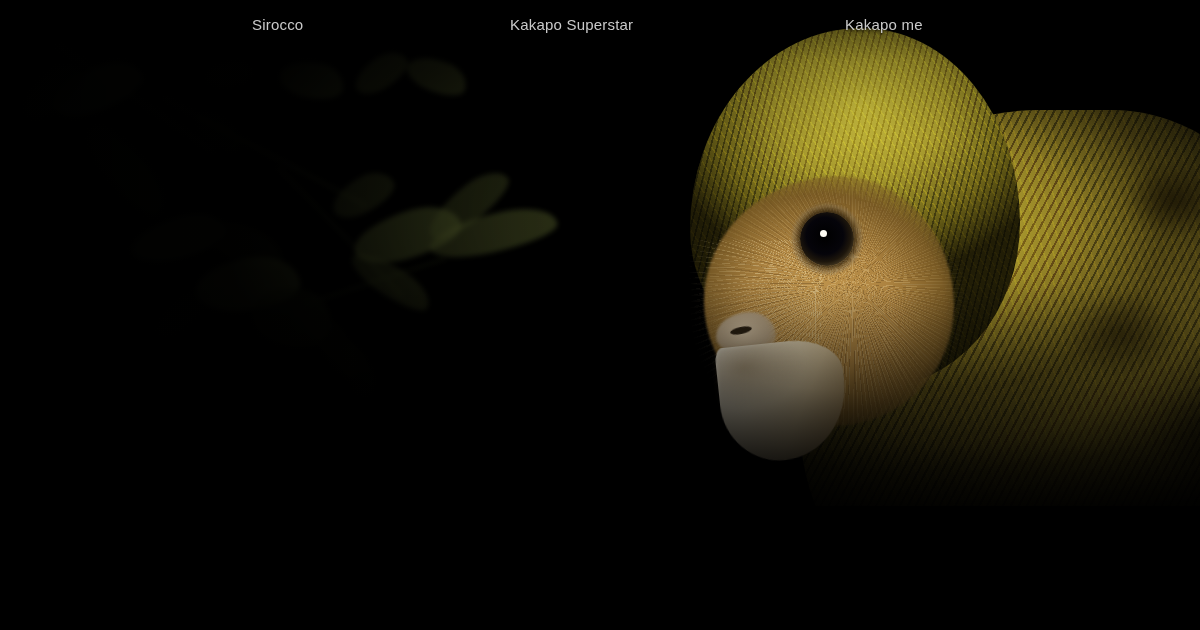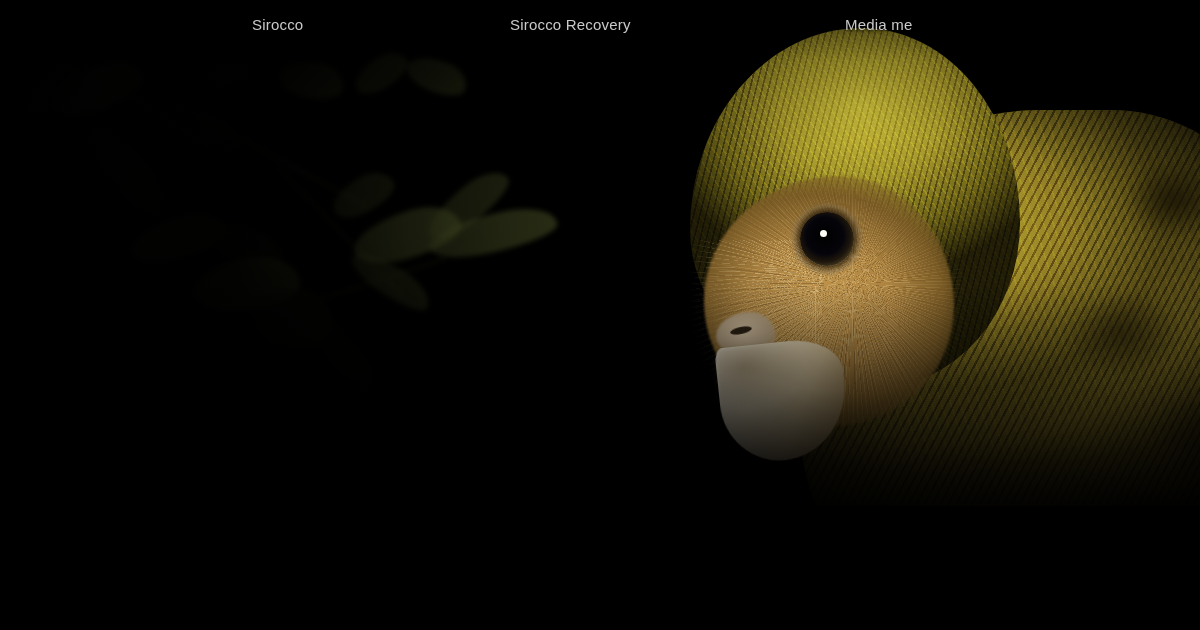--- a/index.html
+++ b/index.html
@@ -389,18 +389,18 @@
 
     <div class="fg-leaf dark" style="position:absolute; left:1018px; top:548px; width:130px; height:150px; transform:rotate(16deg);"></div>
     <div class="fg-leaf bright" style="position:absolute; left:1100px; top:520px; width:118px; height:132px; transform:rotate(-8deg);"></div>
     <div class="fg-leaf bright" style="position:absolute; left:1150px; top:596px; width:90px;  height:80px;  transform:rotate(28deg);"></div>
 
     <div class="vignette"></div>
   </div>
 
   <nav class="nav">
     <a class="nav-item" href="#">Sirocco</a>
-    <a class="nav-item" href="#">Sirocco Recovery</a>
-    <a class="nav-item" href="#">Media me</a>
+    <a class="nav-item" href="#">Kakapo Superstar</a>
+    <a class="nav-item" href="#">Kakapo me</a>
   </nav>
 
 
 </div>
 
 </body></html>

